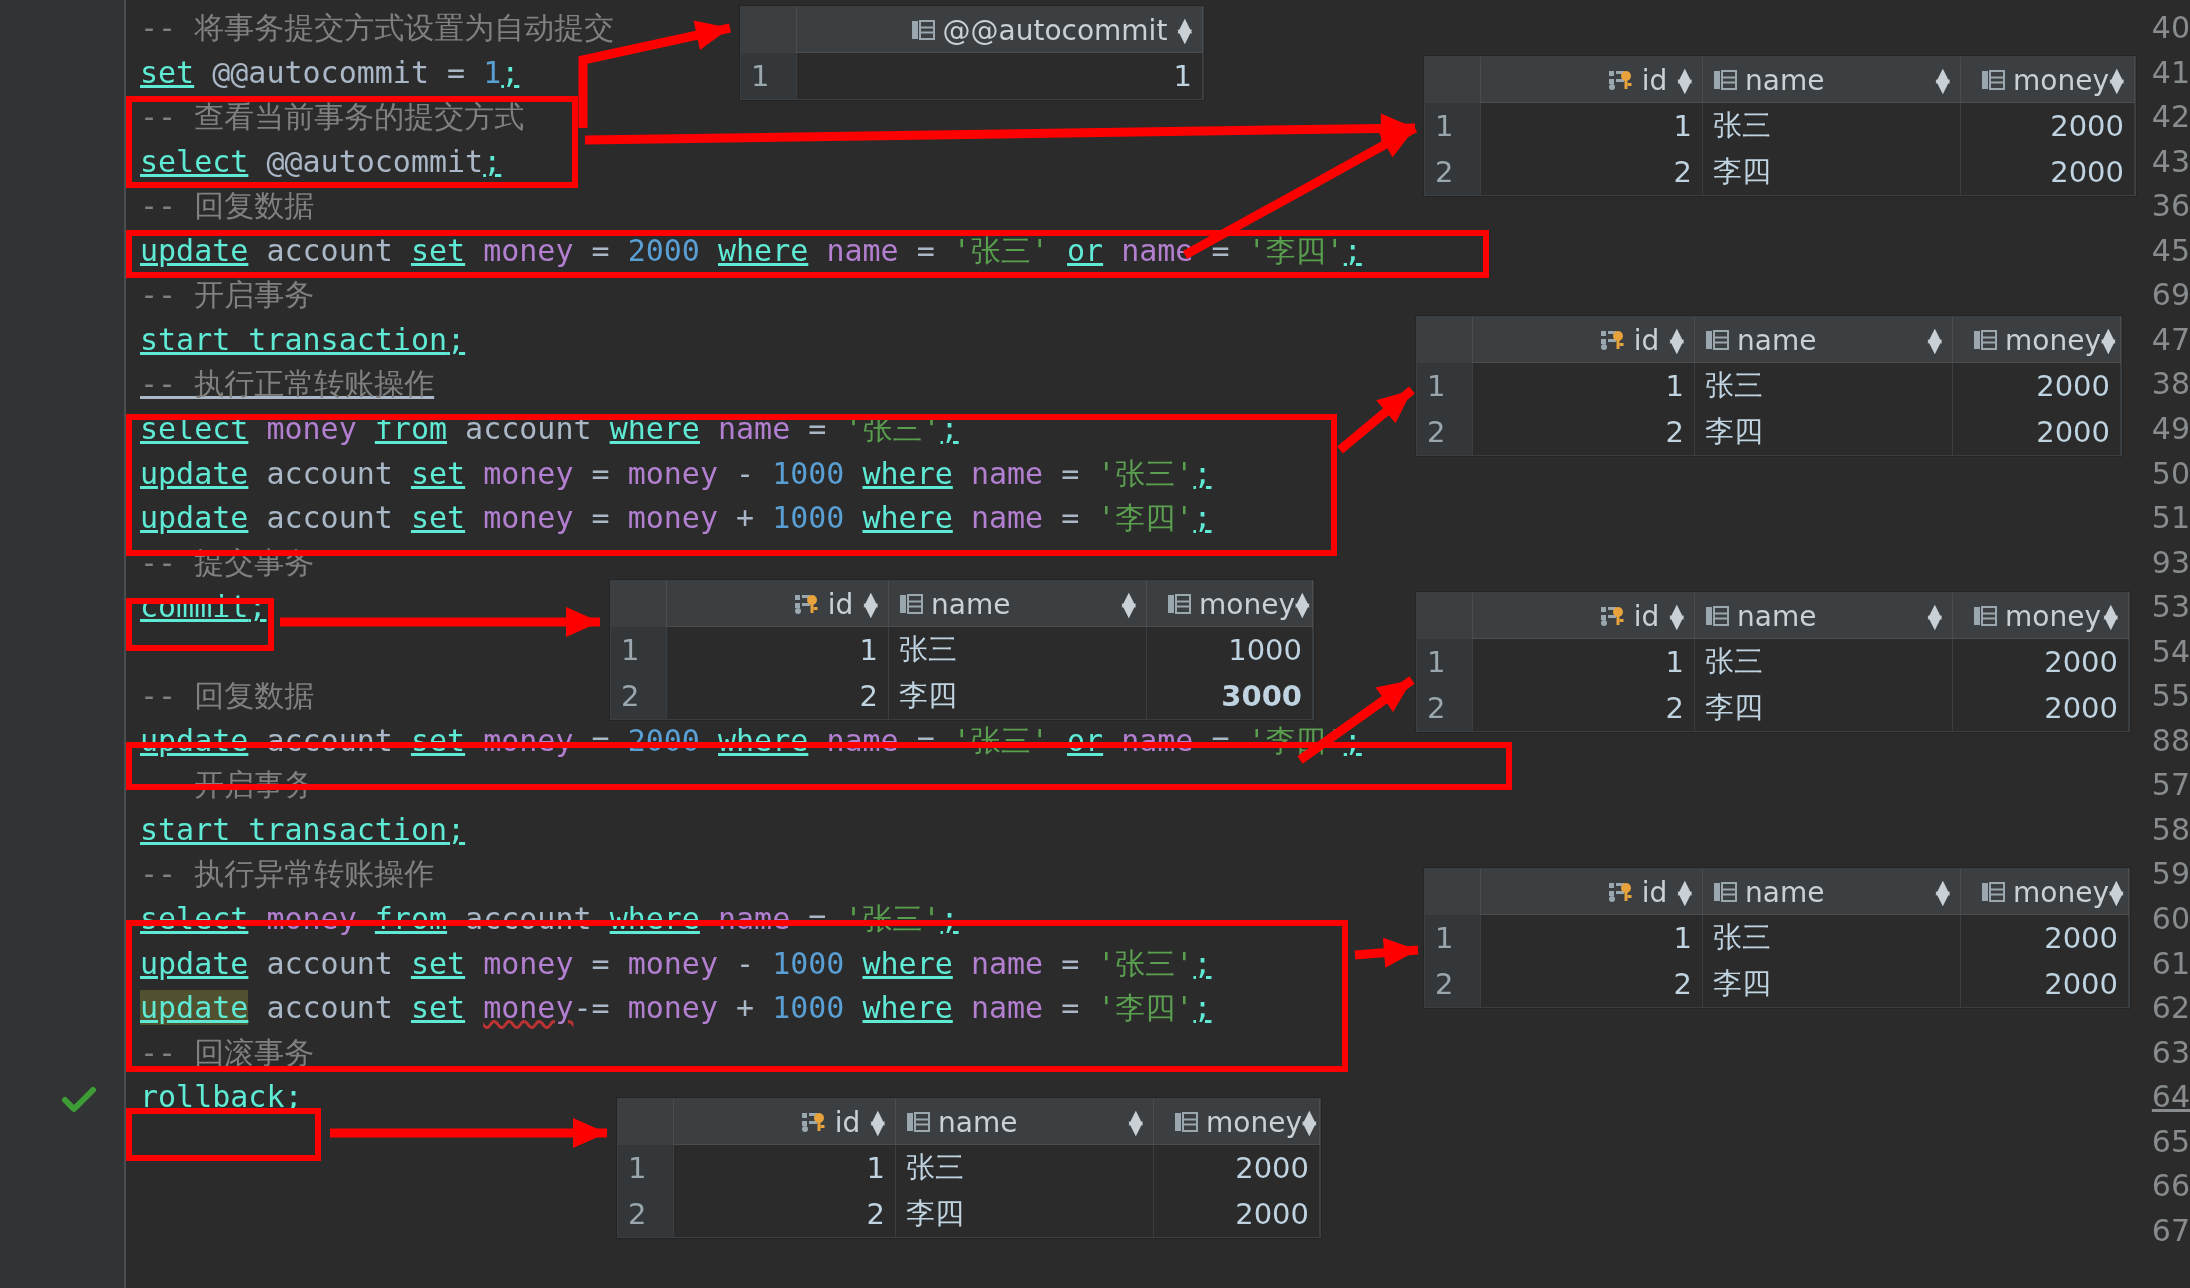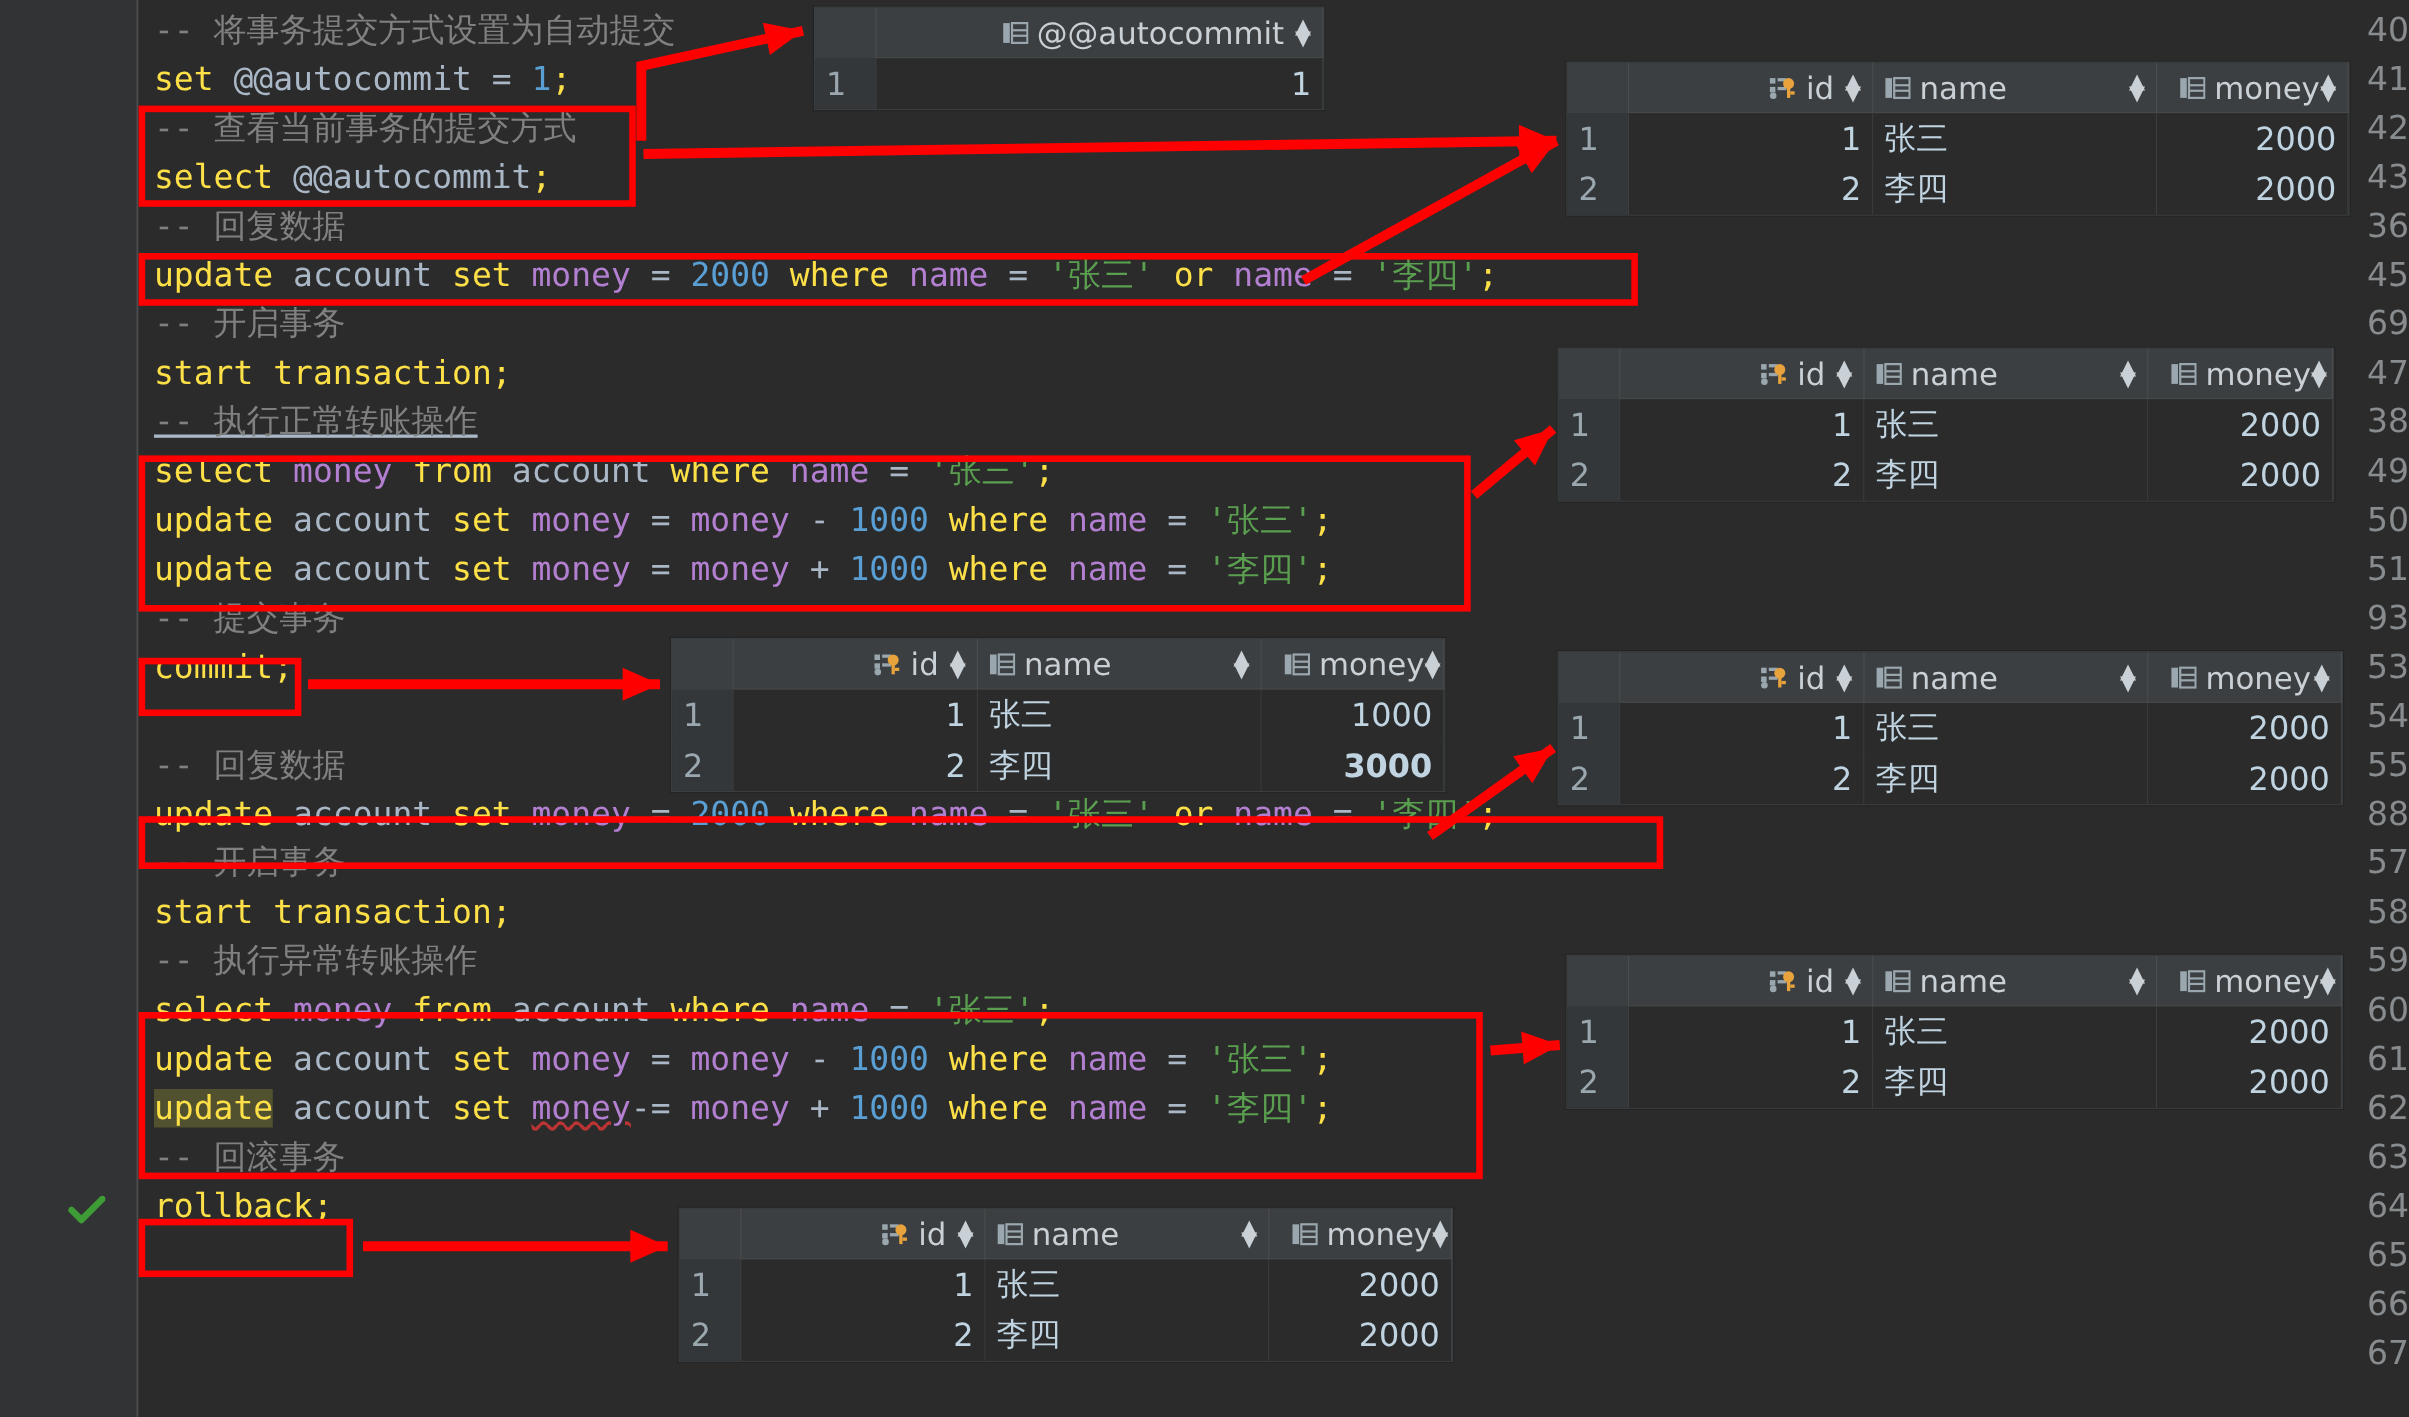--- a/index.html
+++ b/index.html
@@ -39,21 +39,21 @@
   }
   .ln-check svg{ display:block; margin-top:12px; }
 
   .code-line{
     position:absolute; left:0; height:44px; line-height:44px;
     white-space:pre; font-size:30px;
     font-family:"DejaVu Sans Mono","Liberation Mono",monospace;
     color:#a9b7c6;
   }
   .cm  { color:#808080; }          
-  .kw  { color:#fde047; }          
+  .kw  { color:#5eead4;text-decoration:underline; }          
   .ident{ color:#a9b7c6; }         
   .col { color:#b37fd1; }          
   .num { color:#5a9fd4; }          
   .str { color:#5a9e4f; }          
   .op  { color:#a9b7c6; }          
   .hl  { background:#51502f; }     
   .sq  { border-bottom:3px wavy #b33; text-decoration:underline wavy #b33 3px; }
 
   
   .redbox{
@@ -140,21 +140,21 @@
       <div class="ln" style="top: 629.7px;">54</div>
       <div class="ln" style="top: 674.25px;">55</div>
       <div class="ln" style="top: 718.8px;">88</div>
       <div class="ln" style="top: 763.35px;">57</div>
       <div class="ln" style="top: 807.9px;">58</div>
       <div class="ln" style="top: 852.45px;">59</div>
       <div class="ln" style="top: 897px;">60</div>
       <div class="ln" style="top: 941.55px;">61</div>
       <div class="ln" style="top: 986.1px;">62</div>
       <div class="ln" style="top: 1030.65px;">63</div>
-      <div class="ln" style="top: 1075.2px;">64</div>
+      <div class="ln" style="top: 1075.2px; text-decoration: underline;">64</div>
       <div class="ln-check" style="top: 1075.2px; left: 62px;">
         <svg width="34" height="26" viewBox="0 0 34 26">
           <path d="M3 13 L12 22 L31 3" stroke="#3d9c35" stroke-width="6" fill="none" stroke-linecap="round" stroke-linejoin="round"></path>
         </svg>
       </div>
       <div class="ln" style="top: 1119.75px;">65</div>
       <div class="ln" style="top: 1164.3px;">66</div>
       <div class="ln" style="top: 1208.85px;">67</div>
     </div>
   <div id="codelines">

